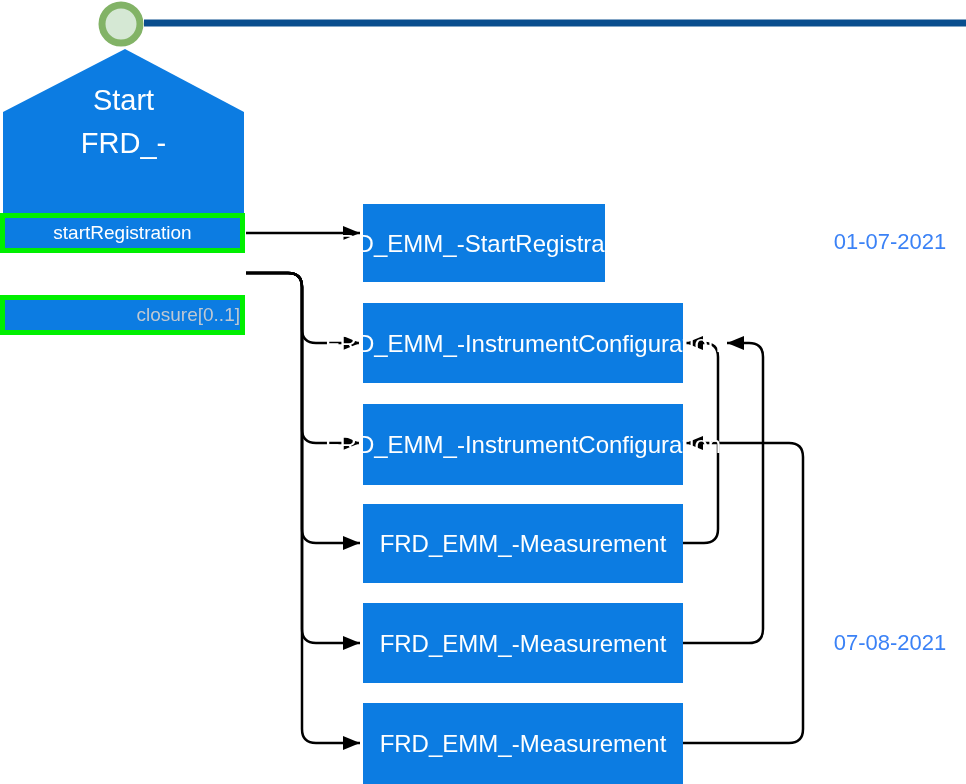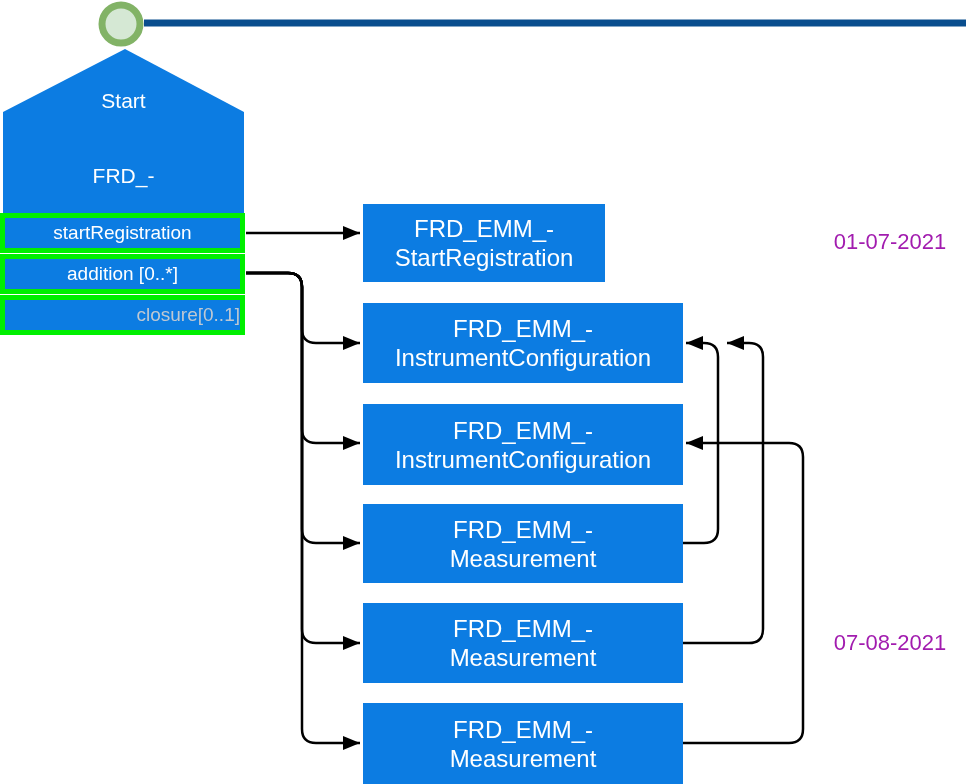--- a/index.html
+++ b/index.html
@@ -13,21 +13,21 @@
   }
   .layer { position: absolute; left: 0; top: 0; }
 
   
   .pent-label {
     position: absolute;
     left: 3px;
     width: 241px;
     text-align: center;
     color: #ffffff;
-    font-size: 21px;
+    font-size: 29px;
     line-height: 27px;
   }
 
   
   .slot {
     position: absolute;
     left: 0;
     width: 245px;
     height: 40px;
     box-sizing: border-box;
@@ -41,37 +41,37 @@
     white-space: nowrap;
   }
   .slot.muted { color: #bfc8d2; }
 
   
   .node {
     position: absolute;
     background: #0c7ce2;
     color: #ffffff;
     display: flex;
-    flex-direction: column;
+    flex-direction: row;
     align-items: center;
     justify-content: center;
     text-align: center;
     font-size: 24px;
     line-height: 29px;
     white-space: nowrap;
   }
 
   
   .date {
     position: absolute;
     left: 822px;
     width: 136px;
     height: 28px;
     text-align: center;
-    color: #a21caf;
+    color: #3b82f6;
     font-size: 22px;
     line-height: 28px;
     white-space: nowrap;
   }
 </style>
 </head>
 <body>
 
 <div class="canvas">
 
@@ -93,27 +93,24 @@
     <path d="M246 273 H288 Q302 273 302 287 V529 Q302 543 316 543 H360" stroke="#000" stroke-width="2.5" fill="none" marker-end="url(#arr)"></path>
     <path d="M246 273 H288 Q302 273 302 287 V629 Q302 643 316 643 H360" stroke="#000" stroke-width="2.5" fill="none" marker-end="url(#arr)"></path>
     <path d="M246 273 H288 Q302 273 302 287 V729 Q302 743 316 743 H360" stroke="#000" stroke-width="2.5" fill="none" marker-end="url(#arr)"></path>
 
     <path d="M683 543 H704 Q718 543 718 529 V357 Q718 343 704 343 H686" stroke="#000" stroke-width="2.5" fill="none" marker-end="url(#arr)"></path>
     <path d="M683 643 H749 Q763 643 763 629 V357 Q763 343 749 343 H727" stroke="#000" stroke-width="2.5" fill="none" marker-end="url(#arr)"></path>
     <path d="M683 743 H789 Q803 743 803 729 V457 Q803 443 789 443 H686" stroke="#000" stroke-width="2.5" fill="none" marker-end="url(#arr)"></path>
   </svg>
 
   <div class="pent-label" style="top: 87px;">Start</div>
-  <div class="pent-label" style="top: 162px;">FRD_-</div>
+  <div class="pent-label" style="top: 130px;">FRD_-</div>
 
   <div class="slot" style="top: 213px;">
     <span>startRegistration</span>
-  </div>
-  <div class="slot" style="top: 254px;">
-    <span>addition [0..*]</span>
   </div>
   <div class="slot muted" style="top: 295px; justify-content: flex-end;">
     <span>closure[0..1]</span>
   </div>
 
   <div class="node" style="left: 363px; top: 204px; width: 242px; height: 78px;">
     <span>FRD_EMM_-</span>
     <span>StartRegistration</span>
   </div>
   <div class="node" style="left: 363px; top: 303px; width: 320px; height: 80px;">

